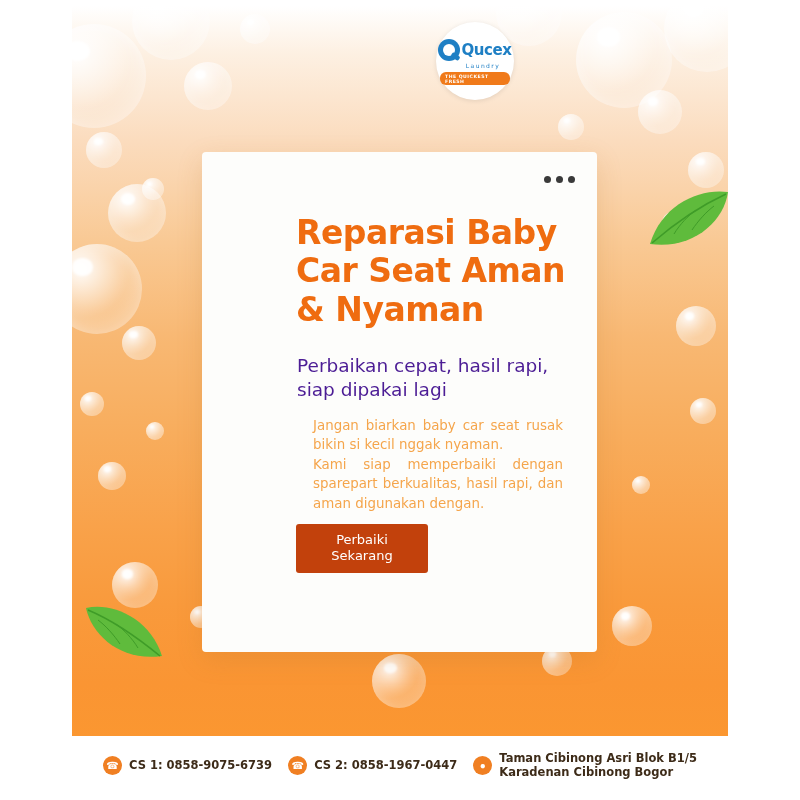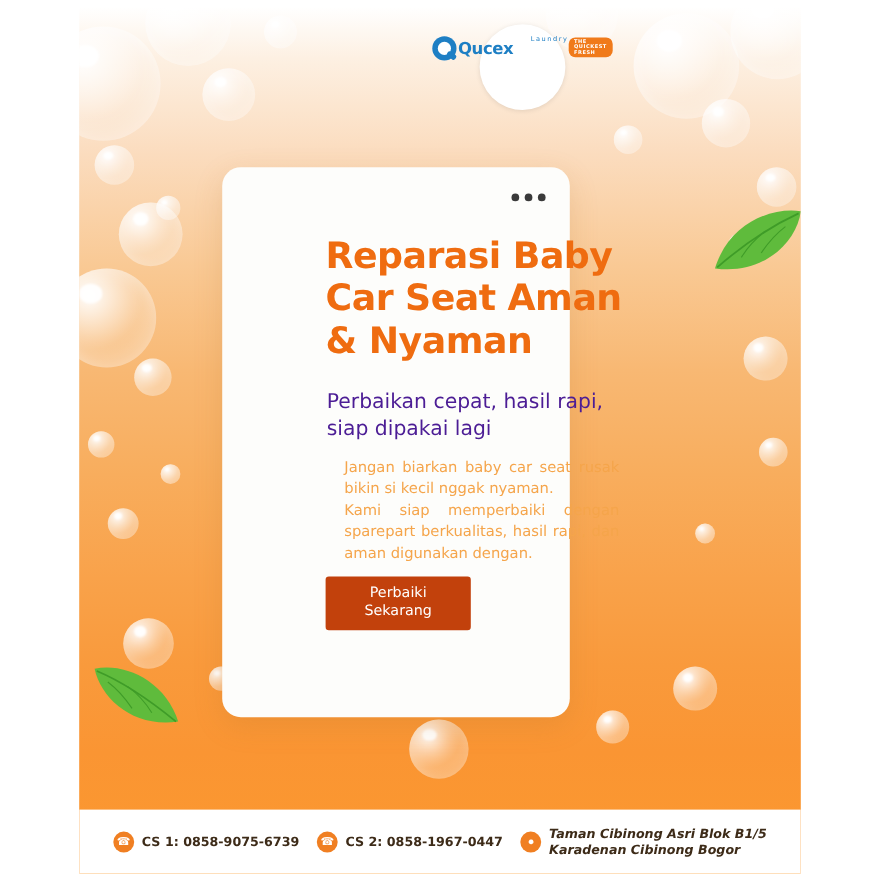--- a/index.html
+++ b/index.html
@@ -87,23 +87,23 @@
     display: flex;
     align-items: center;
     justify-content: center;
     flex-direction: column;
   }
   .logo-inner {
     position: relative;
     width: 70px;
     height: 60px;
     display: flex;
-    align-items: flex-start;
+    align-items: center;
     justify-content: center;
-    flex-direction: row;
+    flex-direction: column;
   }
   .logo-row {
     display: flex;
     align-items: center;
     gap: 1px;
     margin-top: 2px;
   }
   .logo-q {
     width: 22px;
     height: 22px;
@@ -159,24 +159,24 @@
     border-radius: 6px;
     font-family: "DejaVu Sans", sans-serif;
     font-weight: bold;
   }
 
   
   .card {
     position: absolute;
     left: 130px;
     top: 146px;
-    width: 316px;
+    width: 395px;
     height: 500px;
     background: #fdfdfb;
-    border-radius: 17px;
+    border-radius: 4px;
     box-shadow: 0 8px 26px rgba(180,110,40,0.18);
   }
   .card-dots {
     position: absolute;
     right: 22px;
     top: 24px;
     display: flex;
     gap: 5px;
   }
   .card-dots span {
@@ -283,21 +283,21 @@
     flex: none;
   }
   .fi-text {
     font-family: "DejaVu Sans", sans-serif;
     font-weight: bold;
     font-size: 11.5px;
     color: #3d2b18;
     line-height: 1.25;
     white-space: pre-line;
   }
-  .fi-text.addr { font-size: 11.5px; font-style: italic; }
+  .fi-text.addr { font-size: 11.5px; }
 </style>
 </head>
 <body>
 
 <div class="poster">
   <div class="canvas">
 
     <div class="bubble" style="left:-30px; top:18px; width:104px; height:104px;"></div>
     <div class="bubble" style="left:60px; top:-24px; width:78px; height:78px;"></div>
     <div class="bubble" style="left:112px; top:56px; width:48px; height:48px;"></div>

